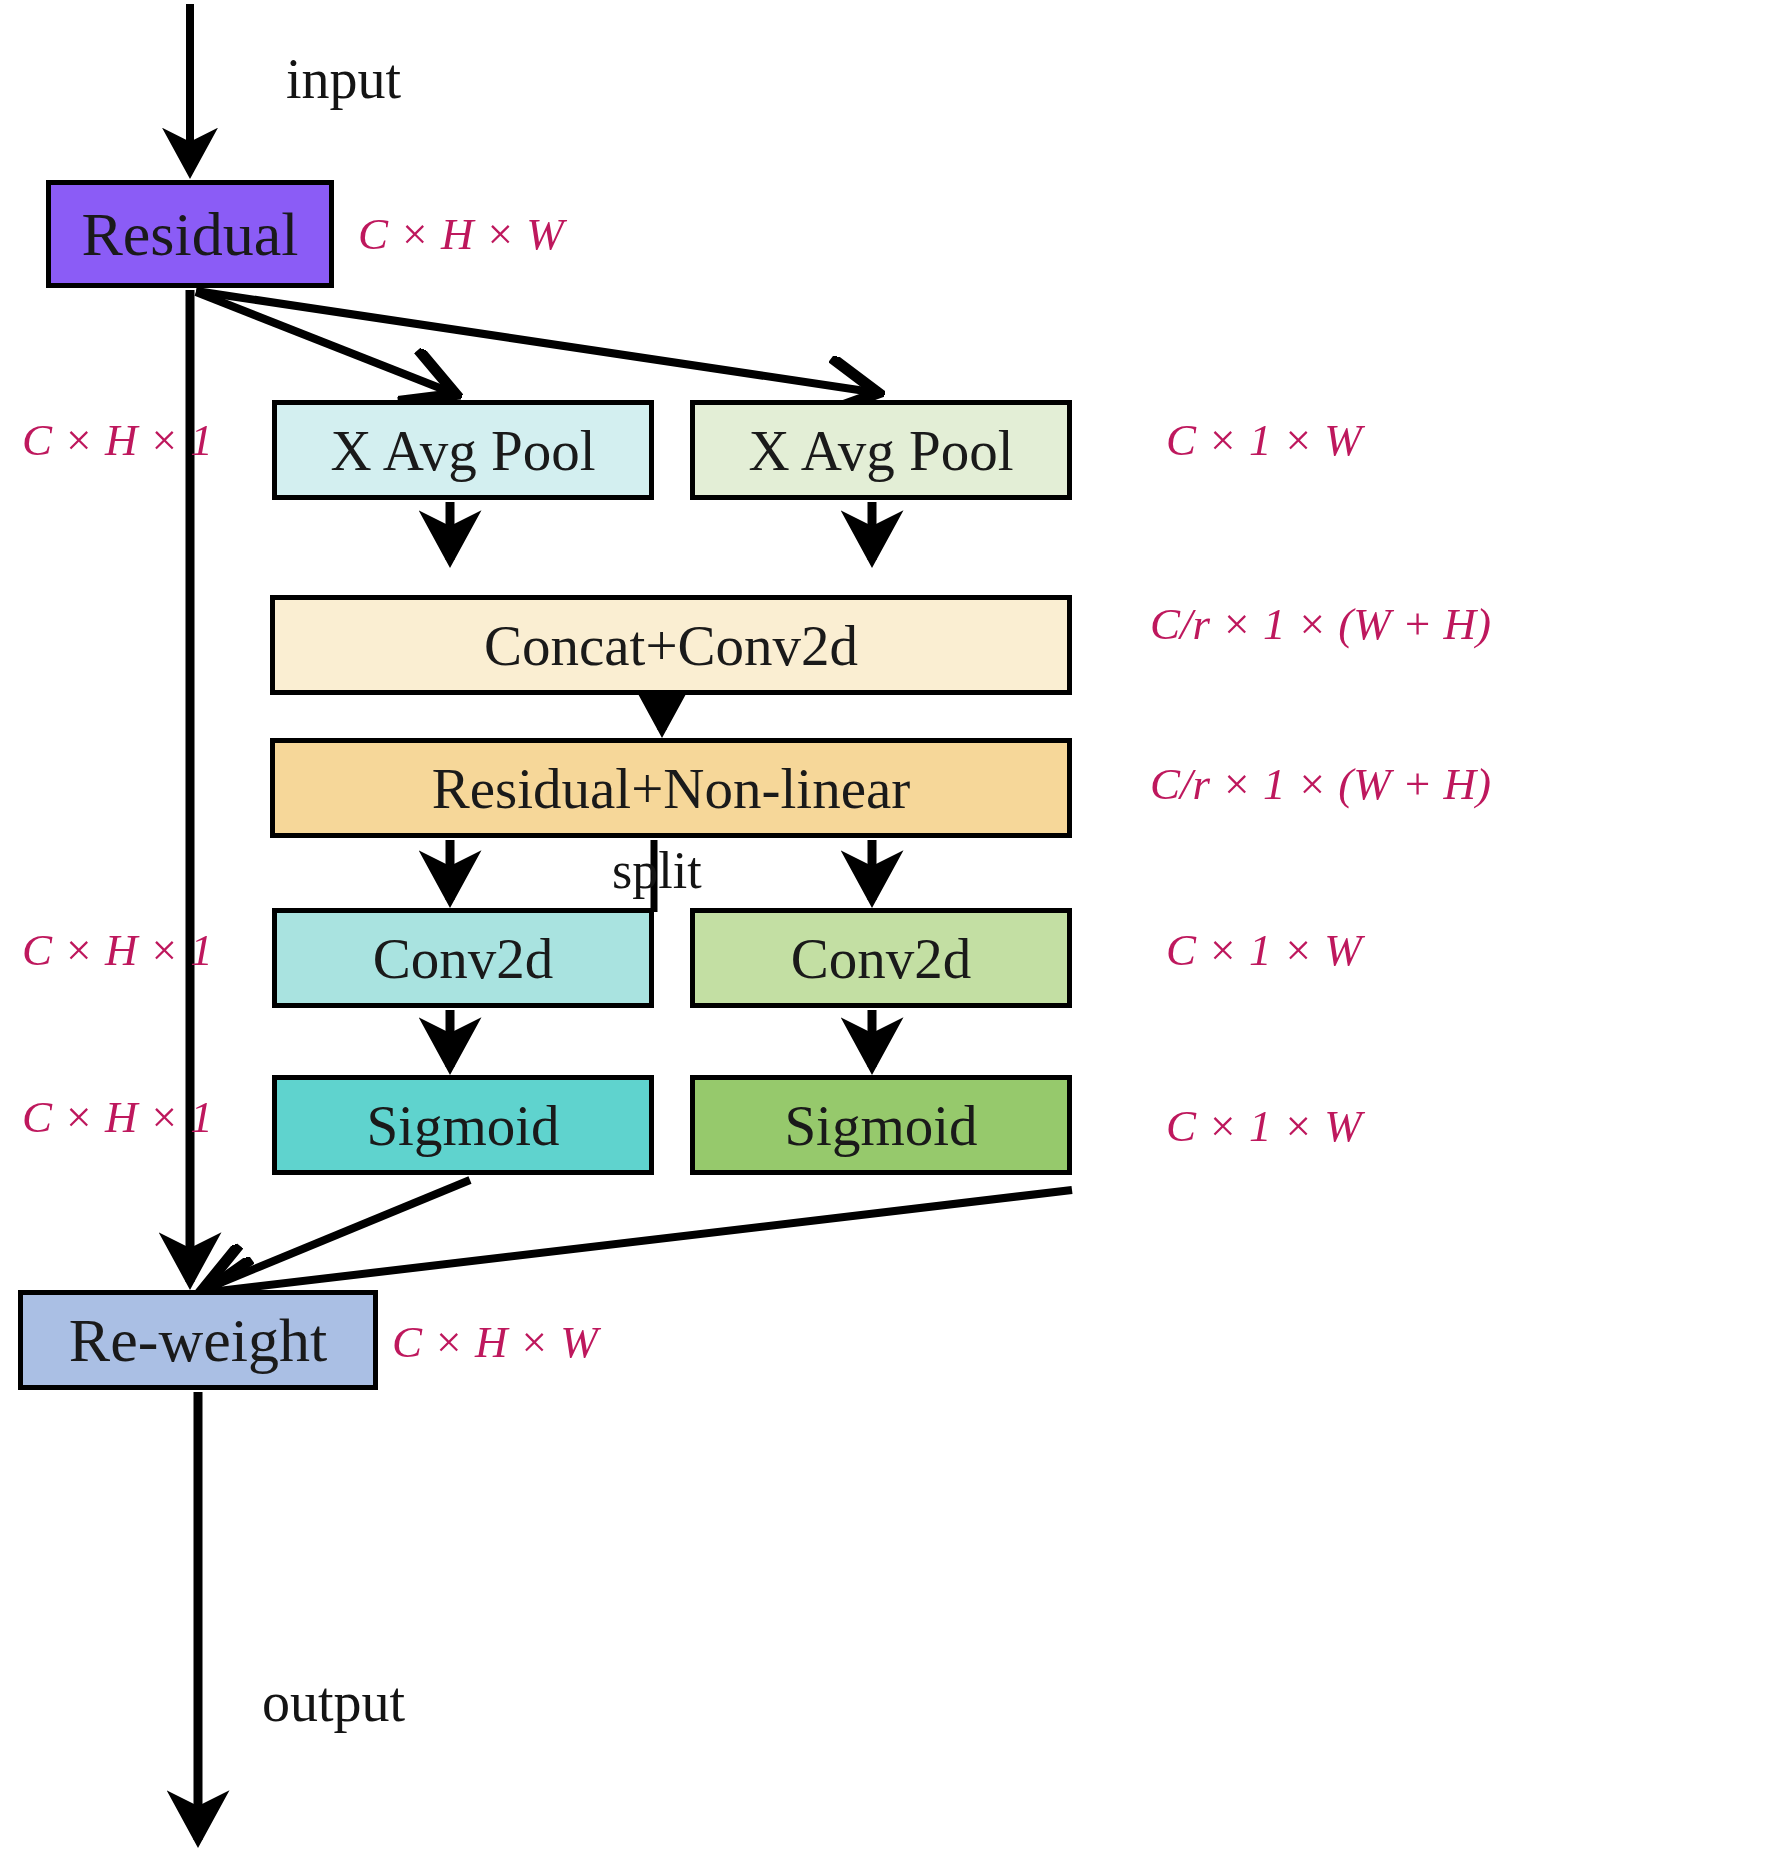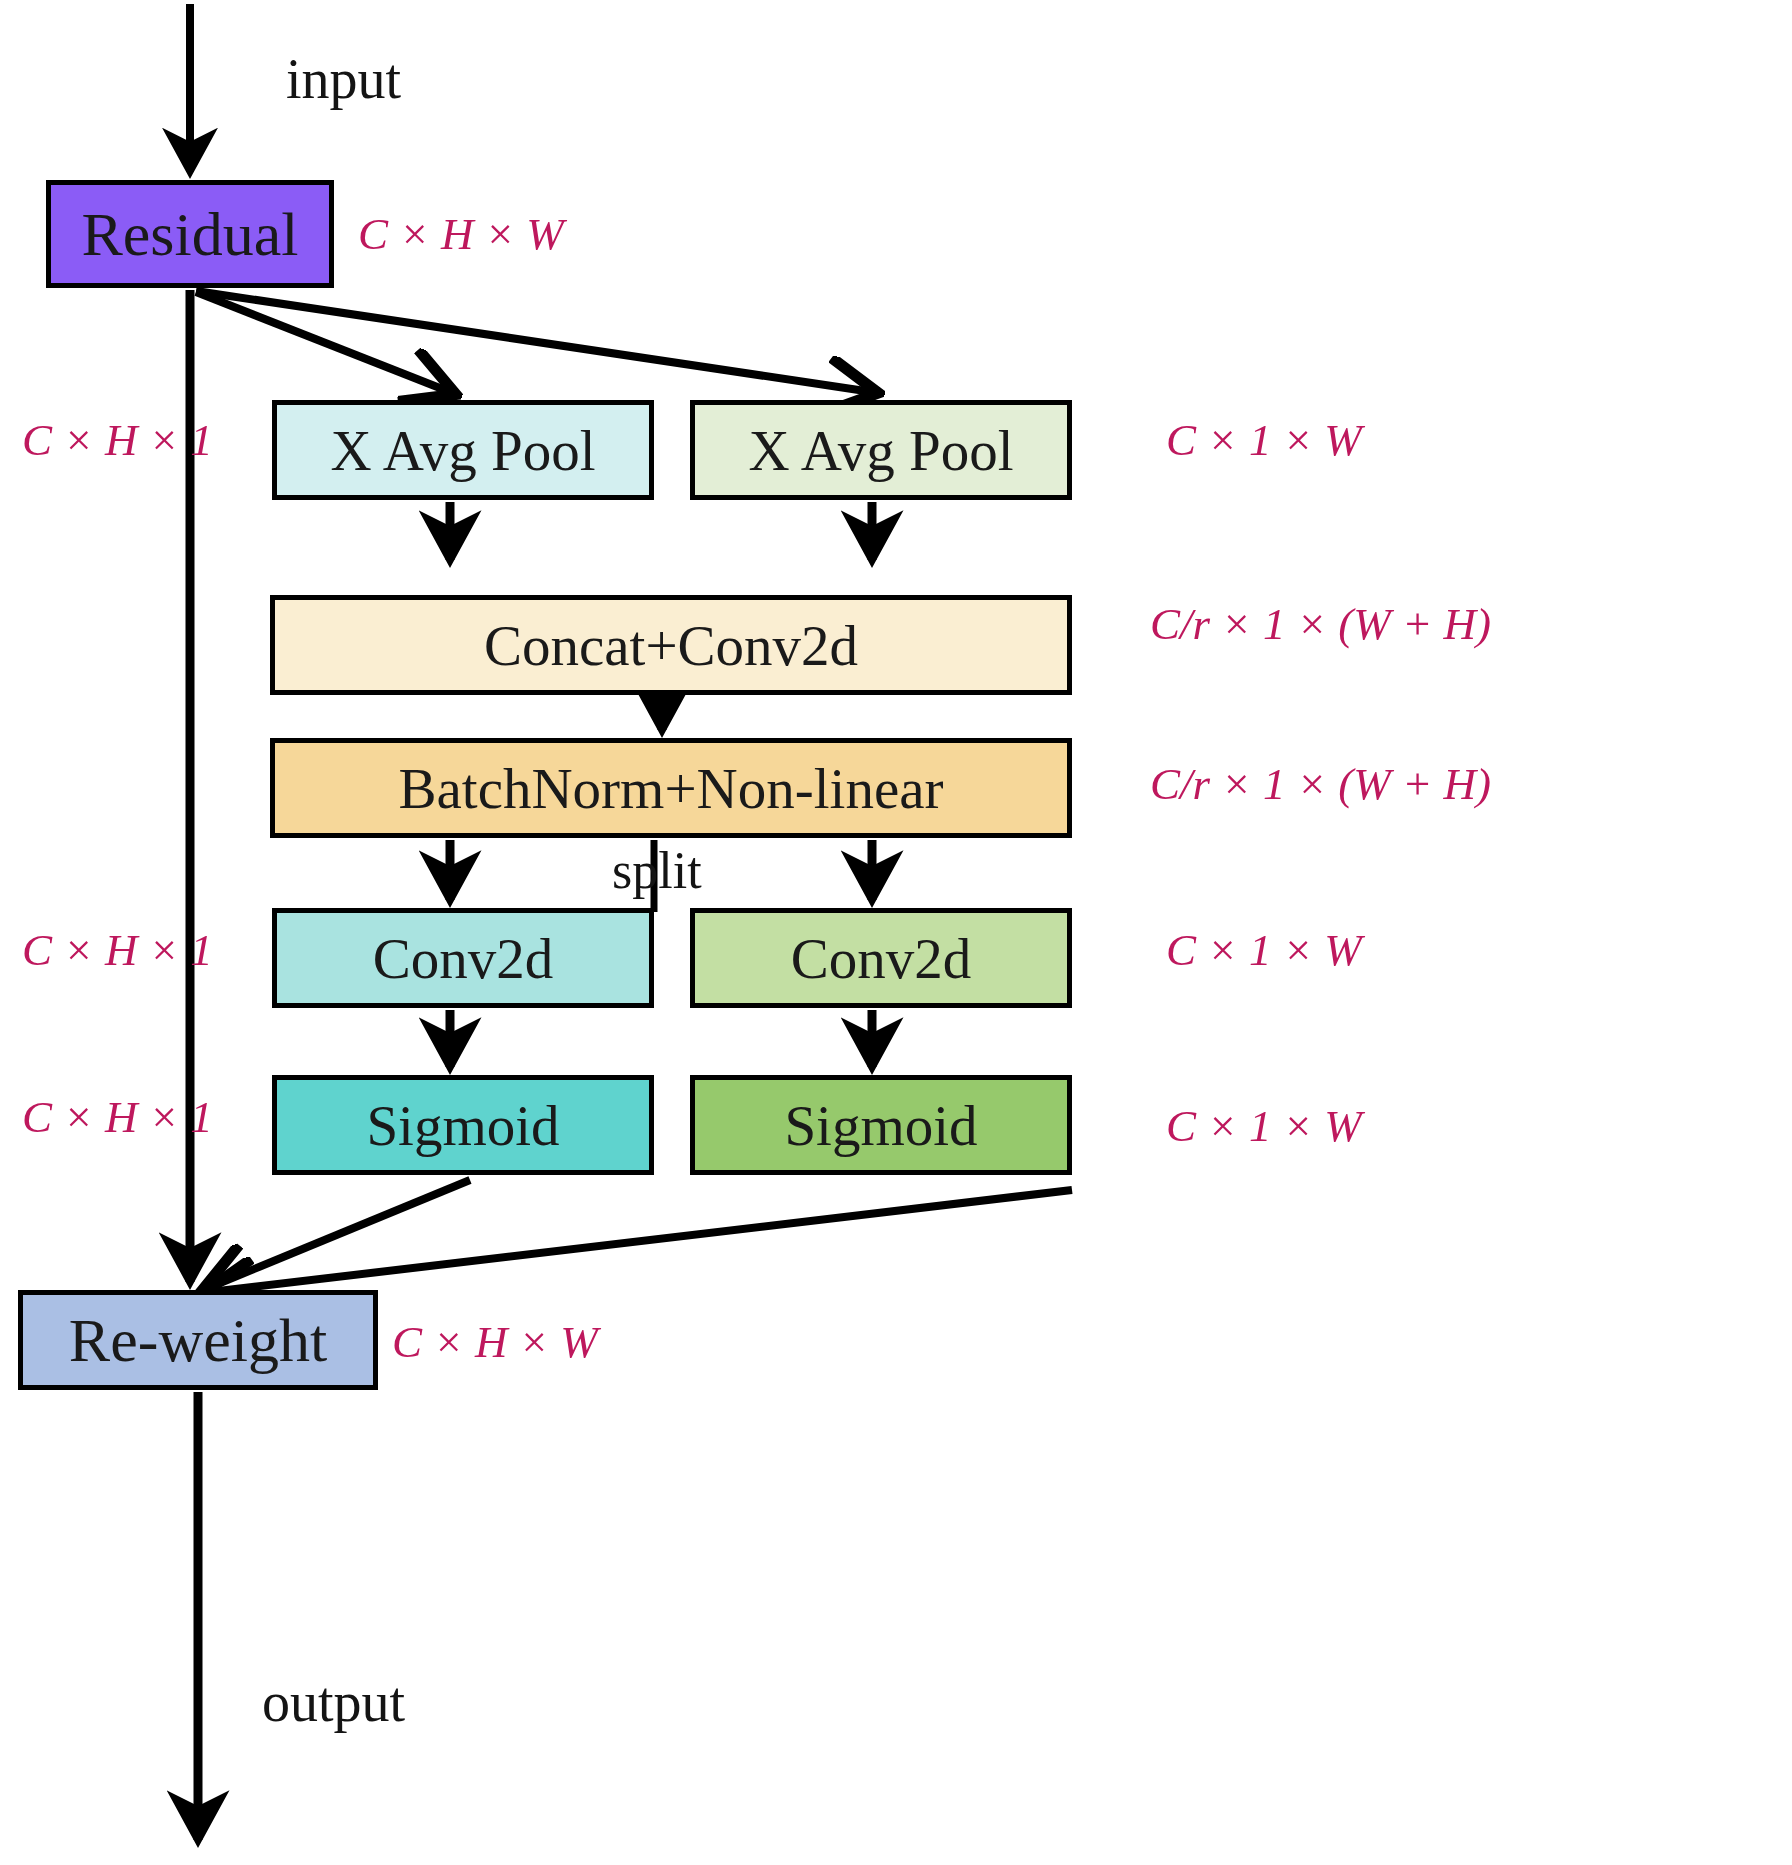--- a/index.html
+++ b/index.html
@@ -141,21 +141,21 @@
 
   <div class="node" id="node-xavgpool-r" style="background:#e3eed6">
     <span class="node-label">X Avg Pool</span>
   </div>
 
   <div class="node" id="node-concat" style="background:#faeed2">
     <span class="node-label">Concat+Conv2d</span>
   </div>
 
   <div class="node" id="node-batchnorm" style="background:#f6d799">
-    <span class="node-label">BatchNorm+Non-linear</span>
+    <span class="node-label">Residual+Non-linear</span>
   </div>
 
   <div class="node" id="node-conv2d-l" style="background:#a9e3e0">
     <span class="node-label">Conv2d</span>
   </div>
 
   <div class="node" id="node-conv2d-r" style="background:#c3dfa3">
     <span class="node-label">Conv2d</span>
   </div>
 

